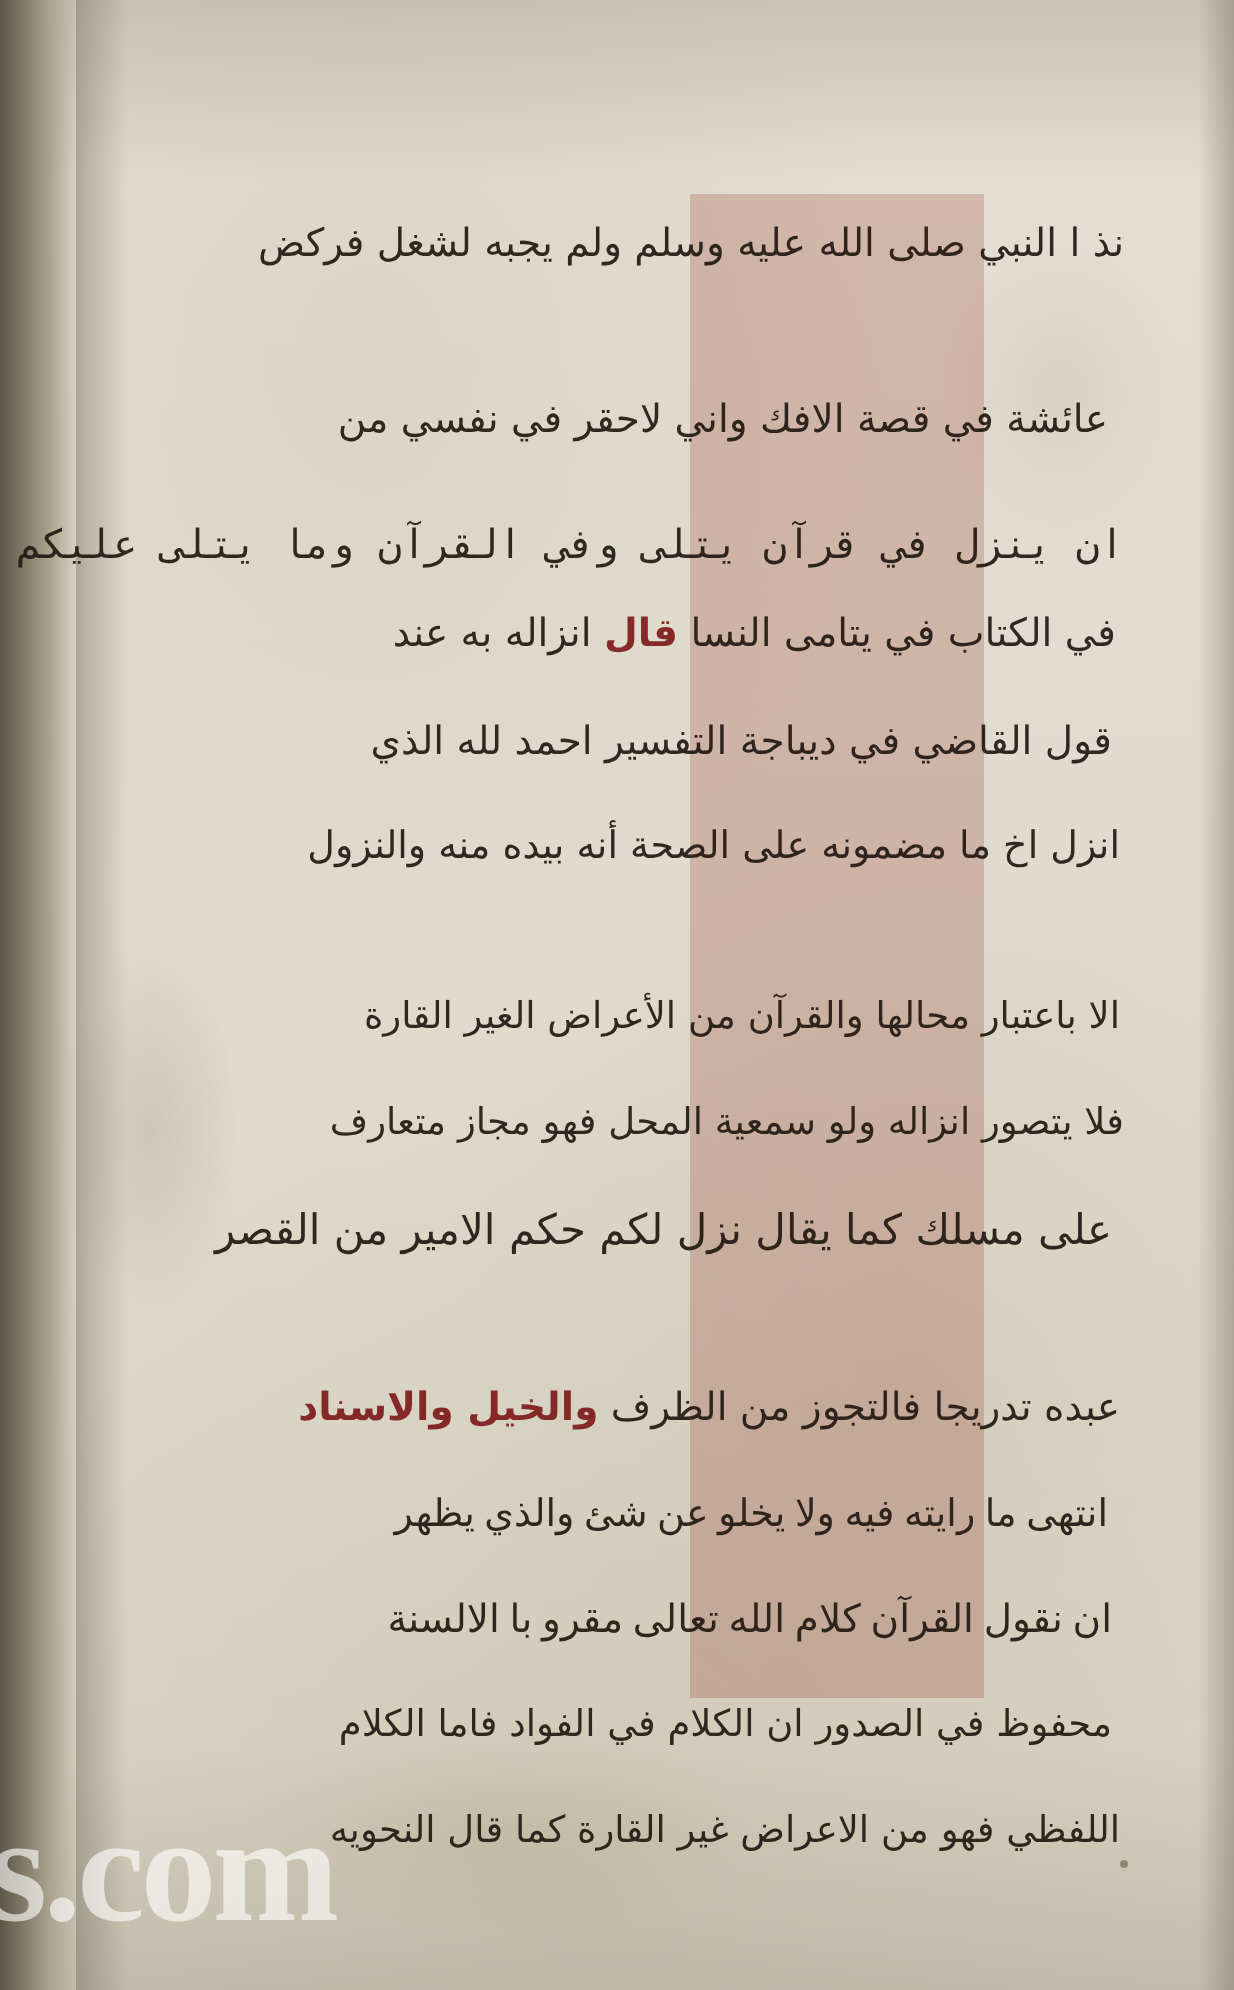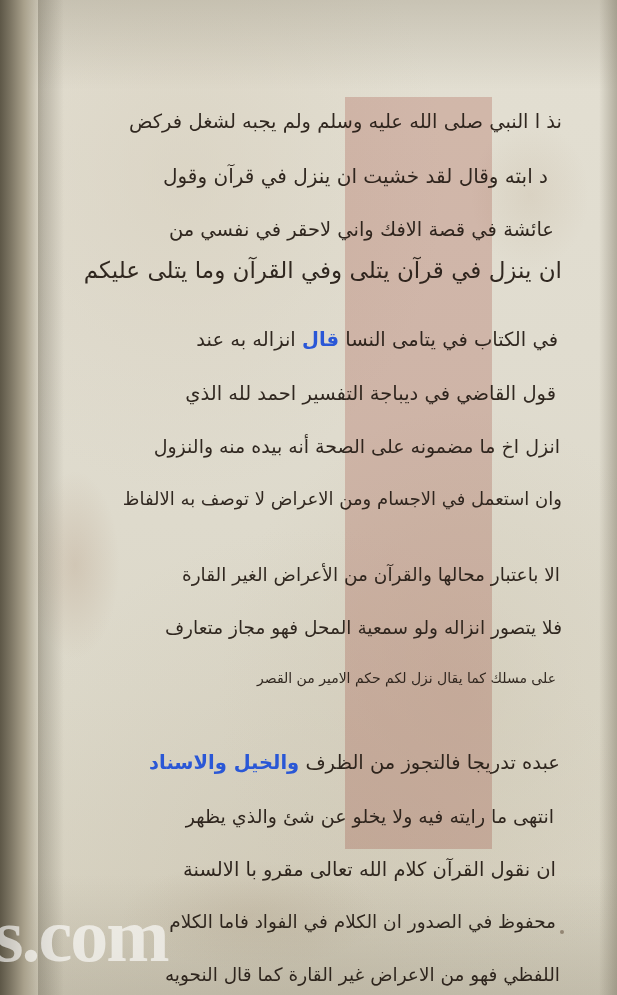--- a/index.html
+++ b/index.html
@@ -82,21 +82,21 @@
     font-size: 19px;
     line-height: 1;
     white-space: nowrap;
     text-align: right;
     letter-spacing: 0px;
     direction: rtl;
     filter: blur(0.12px);
     opacity: 0.93;
   }
   .line .rubric {
-    color: #1d4ed8;
+    color: #7f1d1d;
     font-weight: bold;
   }
   
   #watermark {
     position: absolute;
     left: -6px;
     bottom: 16px;
     font-size: 76px;
     font-weight: bold;
     color: rgba(255,255,255,0.62);
@@ -126,40 +126,38 @@
   <div id="right-edge"></div>
   <div id="left-edge"></div>
   <div id="left-edge-shadow"></div>
   <div class="stain" id="stain1"></div>
   <div class="stain" id="stain3"></div>
 
   <div id="highlight-band"></div>
 
   <div id="textblock">
     <div class="line" style="top:0px; right:0px; font-size:19.5px;"><span>نذ ا النبي صلى الله عليه وسلم ولم يجبه لشغل فركض</span></div>
-    <div class="line" style="top:34px; right:14px; font-size:20px;"><span>د ابته وقال لقد خشيت ان ينزل في قرآن وقول</span></div>
     <div class="line" style="top:68px; right:8px; font-size:19.5px;"><span>عائشة في قصة الافك واني لاحقر في نفسي من</span></div>
-    <div class="line" style="top:88px; right:0px; font-size:23px;"><span>ان ينزل في قرآن يتلى وفي القرآن وما يتلى عليكم</span></div>
+    <div class="line" style="top:114px; right:0px; font-size:20px;font-family:Liberation Mono, monospace;"><span>ان ينزل في قرآن يتلى وفي القرآن وما يتلى عليكم</span></div>
     <div class="line" style="top:136px; right:4px; font-size:19.5px;">
       <span>في الكتاب في يتامى النسا</span>
       <span class="rubric">قال</span>
       <span>انزاله به عند</span>
     </div>
     <div class="line" style="top:170px; right:6px; font-size:19.5px;"><span>قول القاضي في ديباجة التفسير احمد لله الذي</span></div>
     <div class="line" style="top:204px; right:2px; font-size:19px;"><span>انزل اخ ما مضمونه على الصحة أنه بيده منه والنزول</span></div>
-    <div class="line" style="top:238px; right:0px; font-size:18px;"><span>وان استعمل في الاجسام ومن الاعراض لا توصف به الالفاظ</span></div>
-    <div class="line" style="top:271px; right:2px; font-size:18.5px;margin-top:25px;"><span>الا باعتبار محالها والقرآن من الأعراض الغير القارة</span></div>
+    <div class="line" style="top:271px; right:2px; font-size:18.5px;"><span>الا باعتبار محالها والقرآن من الأعراض الغير القارة</span></div>
     <div class="line" style="top:305px; right:0px; font-size:18.5px;"><span>فلا يتصور انزاله ولو سمعية المحل فهو مجاز متعارف</span></div>
-    <div class="line" style="top:339px; right:6px; font-size:14px;"><span>على مسلك كما يقال نزل لكم حكم الامير من القصر</span></div>
+    <div class="line" style="top:339px; right:6px; font-size:21px;"><span>على مسلك كما يقال نزل لكم حكم الامير من القصر</span></div>
     <div class="line" style="top:407px; right:2px; font-size:19.5px;">
       <span>عبده تدريجا فالتجوز من الظرف</span>
       <span class="rubric">والخيل والاسناد</span>
     </div>
-    <div class="line" style="top:441px; right:8px; font-size:19px;"><span>انتهى ما رايته فيه ولا يخلو عن شئ والذي يظهر</span></div>
-    <div class="line" style="top:475px; right:6px; font-size:19.5px;"><span>ان نقول القرآن كلام الله تعالى مقرو با الالسنة</span></div>
+    <div class="line" style="top:441px; right:8px; font-size:19px;font-family:Liberation Serif, serif;"><span>انتهى ما رايته فيه ولا يخلو عن شئ والذي يظهر</span></div>
+    <div class="line" style="top:475px; right:6px; font-size:19.5px;font-family:Liberation Serif, serif;"><span>ان نقول القرآن كلام الله تعالى مقرو با الالسنة</span></div>
     <div class="line" style="top:509px; right:6px; font-size:18.5px;"><span>محفوظ في الصدور ان الكلام في الفواد فاما الكلام</span></div>
     <div class="line" style="top:543px; right:2px; font-size:18.5px;"><span>اللفظي فهو من الاعراض غير القارة كما قال النحويه</span></div>
 
   </div>
 
   <div id="dot1"></div>
   <div id="watermark">s.com</div>
 </div>
 
 </body></html>

